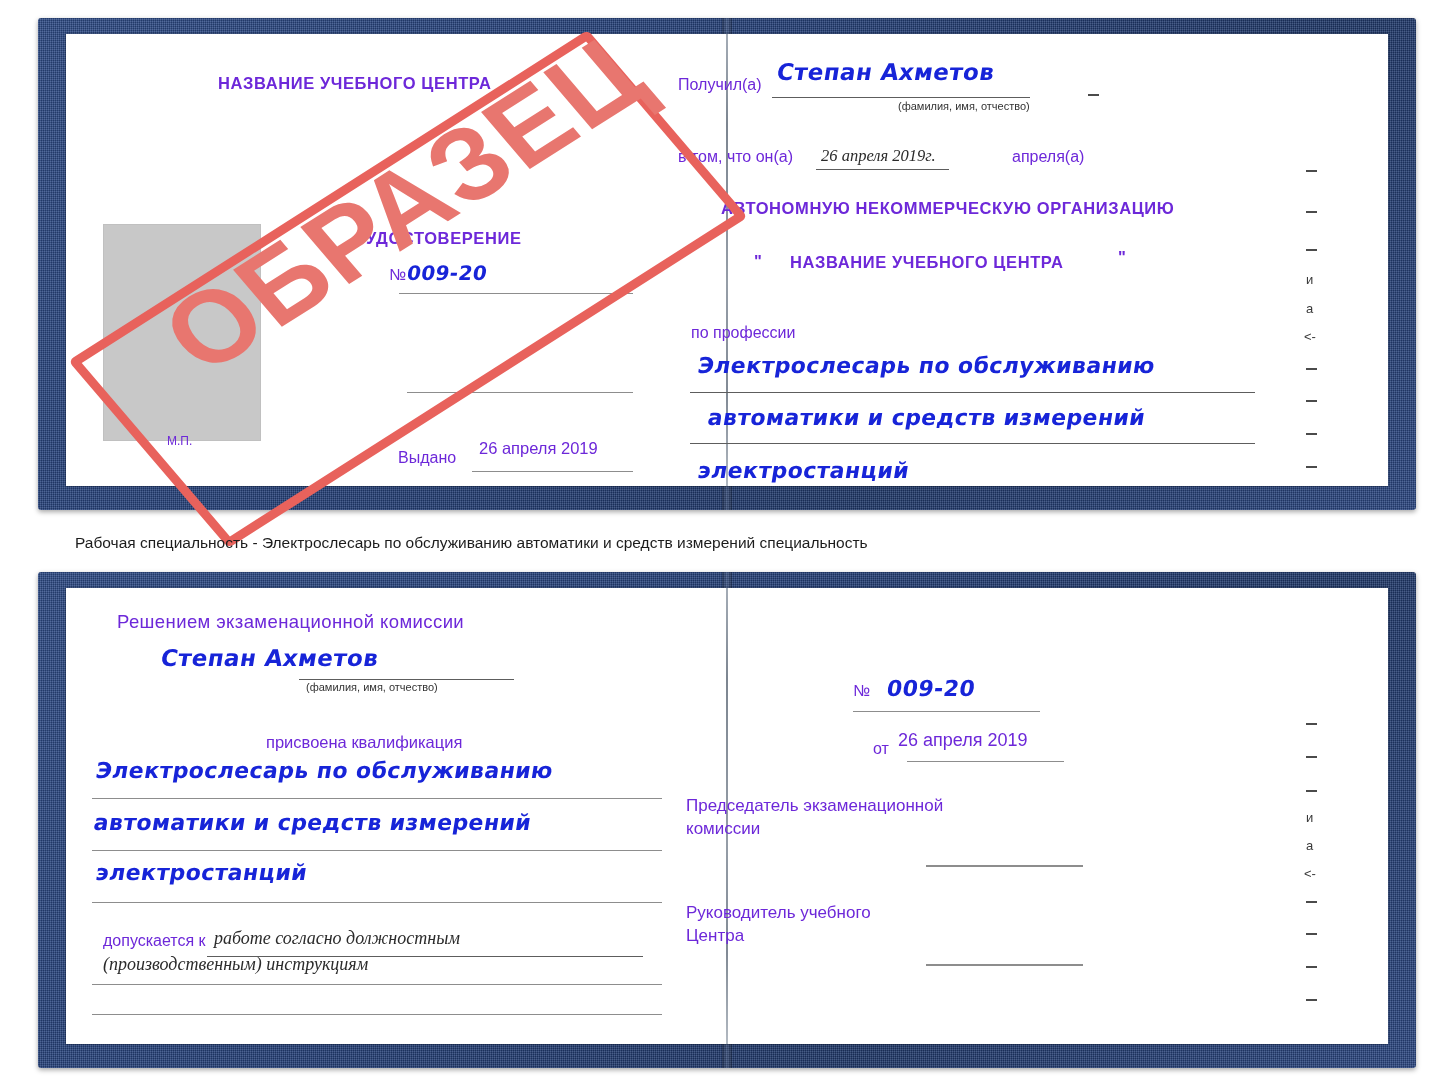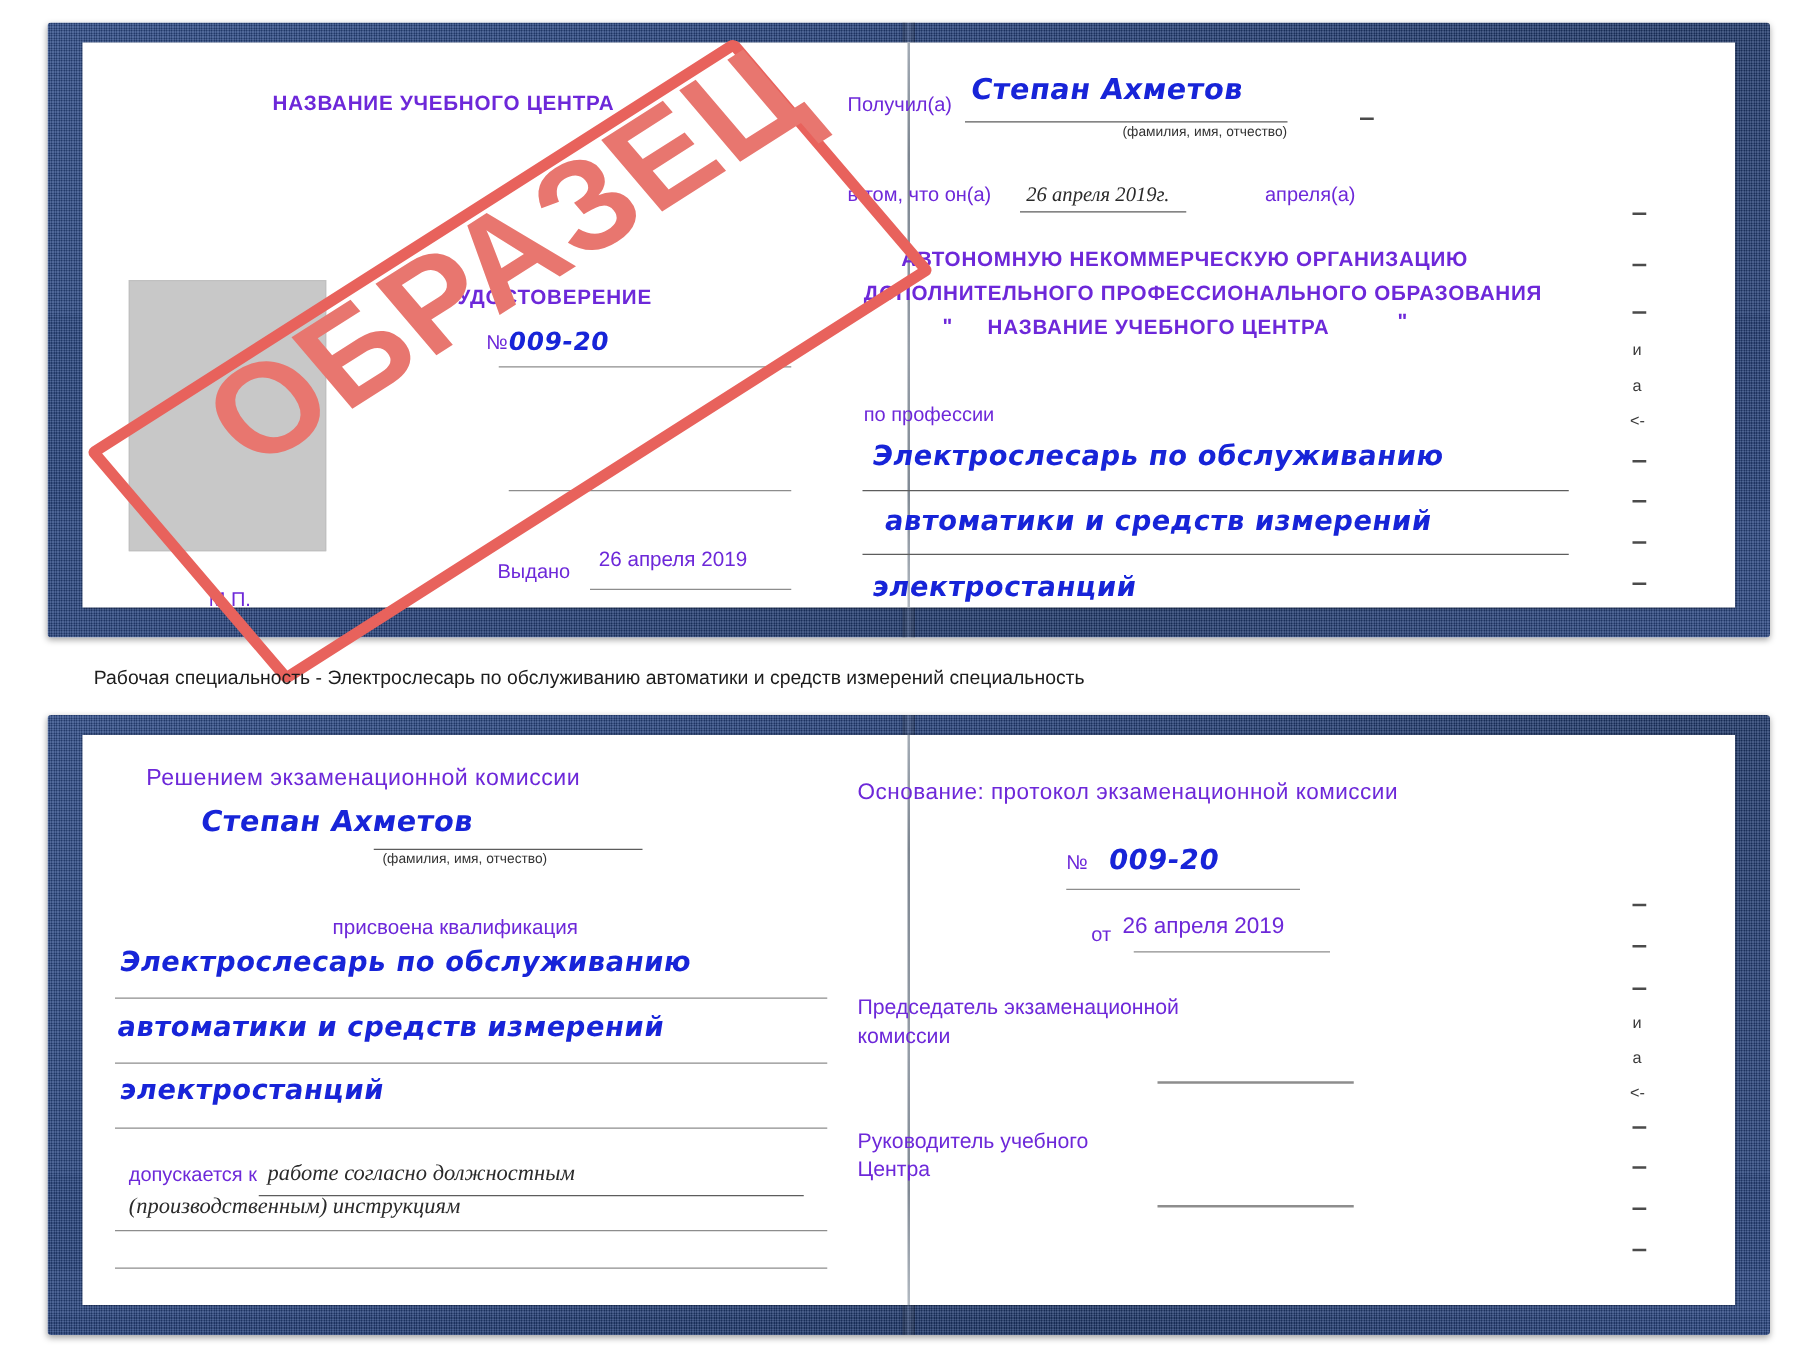--- a/index.html
+++ b/index.html
@@ -118,38 +118,37 @@
     <div class="t" style="left:323px;top:232px;font-size:16px;">№</div>
     <div class="t hand" style="left:341px;top:227px;font-size:20px;">009-20</div>
     <div class="rule" style="left:333px;top:259px;width:234px;"></div>
 
     <div class="rule" style="left:341px;top:358px;width:226px;"></div>
 
     <div class="t" style="left:332px;top:415px;font-size:16px;">Выдано</div>
     <div class="t" style="left:413px;top:405px;font-size:16.5px;">26 апреля 2019</div>
     <div class="rule" style="left:406px;top:437px;width:161px;"></div>
 
-    <div class="t" style="left:101px;top:438px;font-size:16px;">М.П.</div>
+    <div class="t" style="left:101px;top:400px;font-size:12px;">М.П.</div>
   </div>
 
   <div class="page page-right" style="width:720px;">
 
     <div class="t" style="left:10px;top:42px;font-size:16px;">Получил(а)</div>
     <div class="t hand" style="left:109px;top:25px;font-size:23px;">Степан Ахметов</div>
     <div class="rule dark" style="left:104px;top:63px;width:258px;"></div>
     <div class="t small" style="left:230px;top:66px;">(фамилия, имя, отчество)</div>
     <div class="edge-dash" style="left:420px;top:60px;"></div>
 
     <div class="t" style="left:10px;top:114px;font-size:16px;">в том, что он(а)</div>
     <div class="t hand-italic" style="left:153px;top:112px;font-size:16.5px;text-align:right;">26 апреля 2019г.</div>
     <div class="rule dark" style="left:148px;top:135px;width:133px;"></div>
     <div class="t" style="left:344px;top:114px;font-size:16px;">апреля(а)</div>
 
     <div class="t caps" style="left:53px;top:165px;font-size:16.5px;">АВТОНОМНУЮ НЕКОММЕРЧЕСКУЮ ОРГАНИЗАЦИЮ</div>
-    <div class="t caps" style="left:23px;top:192px;font-size:16.5px;">ДОПОЛНИТЕЛЬНОГО ПРОФЕССИОНАЛЬНОГО ОБРАЗОВАНИЯ</div>
     <div class="t caps" style="left:86px;top:218px;font-size:16.5px;">"</div>
     <div class="t caps" style="left:122px;top:219px;font-size:16.5px;">НАЗВАНИЕ УЧЕБНОГО ЦЕНТРА</div>
     <div class="t caps" style="left:450px;top:214px;font-size:16.5px;">"</div>
 
     <div class="t" style="left:23px;top:290px;font-size:16px;">по профессии</div>
 
     <div class="t hand" style="left:30px;top:319px;font-size:22px;">Электрослесарь по обслуживанию</div>
     <div class="rule dark" style="left:22px;top:358px;width:565px;"></div>
 
     <div class="t hand" style="left:40px;top:371px;font-size:22px;">автоматики и средств измерений</div>
@@ -202,21 +201,20 @@
     <div class="t" style="left:37px;top:344px;font-size:16px;">допускается к</div>
     <div class="t hand-italic" style="left:148px;top:340px;font-size:18px;">работе согласно должностным</div>
     <div class="rule dark" style="left:141px;top:368px;width:436px;"></div>
     <div class="t hand-italic" style="left:37px;top:366px;font-size:18px;">(производственным) инструкциям</div>
     <div class="rule" style="left:26px;top:396px;width:570px;"></div>
     <div class="rule" style="left:26px;top:426px;width:570px;"></div>
   </div>
 
   <div class="page page-right" style="width:720px;">
 
-    <div class="t" style="left:18px;top:35px;font-size:18px;letter-spacing:.4px;">Основание: протокол экзаменационной комиссии</div>
 
     <div class="t" style="left:185px;top:94px;font-size:16px;">№</div>
     <div class="t hand" style="left:219px;top:88px;font-size:22px;">009-20</div>
     <div class="rule" style="left:185px;top:123px;width:187px;"></div>
 
     <div class="t" style="left:205px;top:152px;font-size:16px;">от</div>
     <div class="t" style="left:230px;top:142px;font-size:18px;">26 апреля 2019</div>
     <div class="rule" style="left:239px;top:173px;width:157px;"></div>
 
     <div class="t" style="left:18px;top:208px;font-size:17px;">Председатель экзаменационной</div>

